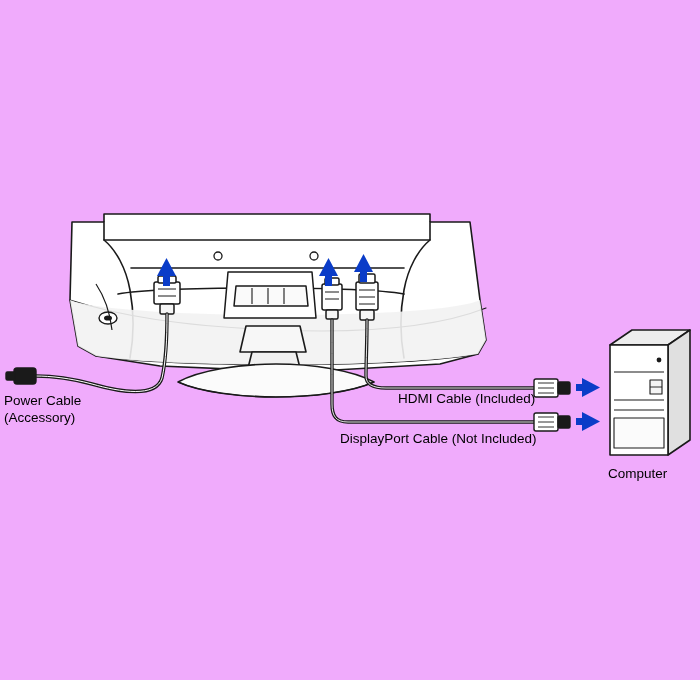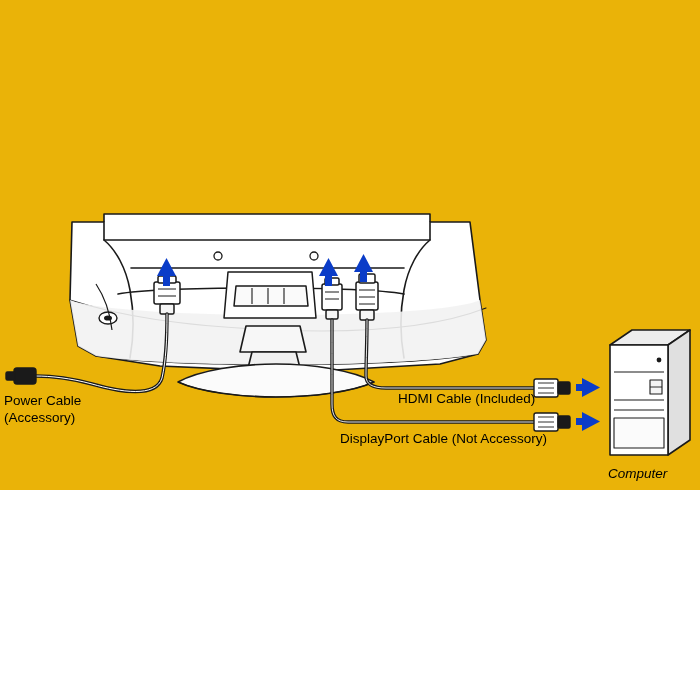--- a/index.html
+++ b/index.html
@@ -3,22 +3,22 @@
 <meta charset="utf-8">
 <style>
   html, body {
     margin: 0;
     padding: 0;
     background: #ffffff;
   }
   #page {
     position: relative;
     width: 700px;
-    height: 490px;
-    background: #eab308;
+    height: 680px;
+    background: #f0abfc;
     overflow: hidden;
     font-family: "Liberation Sans", sans-serif;
   }
   #diagram-svg {
     position: absolute;
     left: 0;
     top: 0;
     width: 700px;
     height: 700px;
   }
@@ -38,21 +38,20 @@
     left: 398px;
     top: 390px;
   }
   #label-dp {
     left: 340px;
     top: 430px;
   }
   #label-computer {
     left: 608px;
     top: 465px;
-    font-style: italic;
   }
 </style>
 </head>
 <body>
 
 <div id="page">
 
   <svg id="diagram-svg" viewBox="0 0 700 700">
 
     <g fill="none" stroke="#1a1a1a" stroke-width="1.6" stroke-linejoin="round" stroke-linecap="round">
@@ -199,17 +198,17 @@
       <path d="M614 418 L664 418 L664 448 L614 448 Z" fill="#fbfbfb" stroke-width="1.1"></path>
     </g>
 
   </svg>
 
   <div class="label" id="label-power">Power Cable
 (Accessory)</div>
 
   <div class="label" id="label-hdmi">HDMI Cable (Included)</div>
 
-  <div class="label" id="label-dp">DisplayPort Cable (Not Accessory)</div>
+  <div class="label" id="label-dp">DisplayPort Cable (Not Included)</div>
 
   <div class="label" id="label-computer">Computer</div>
 
 </div>
 
 </body></html>

